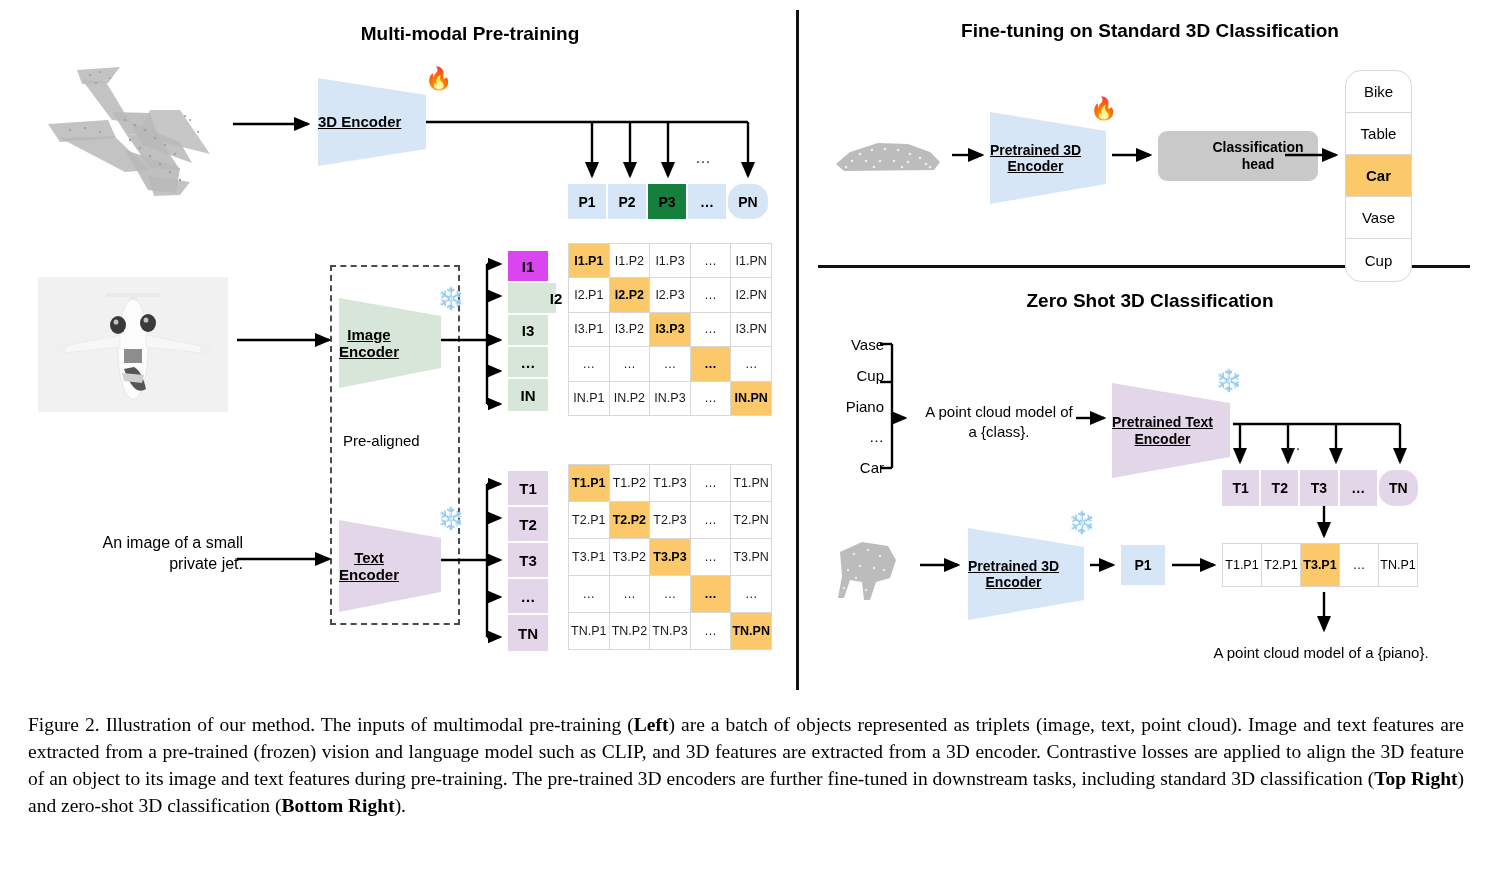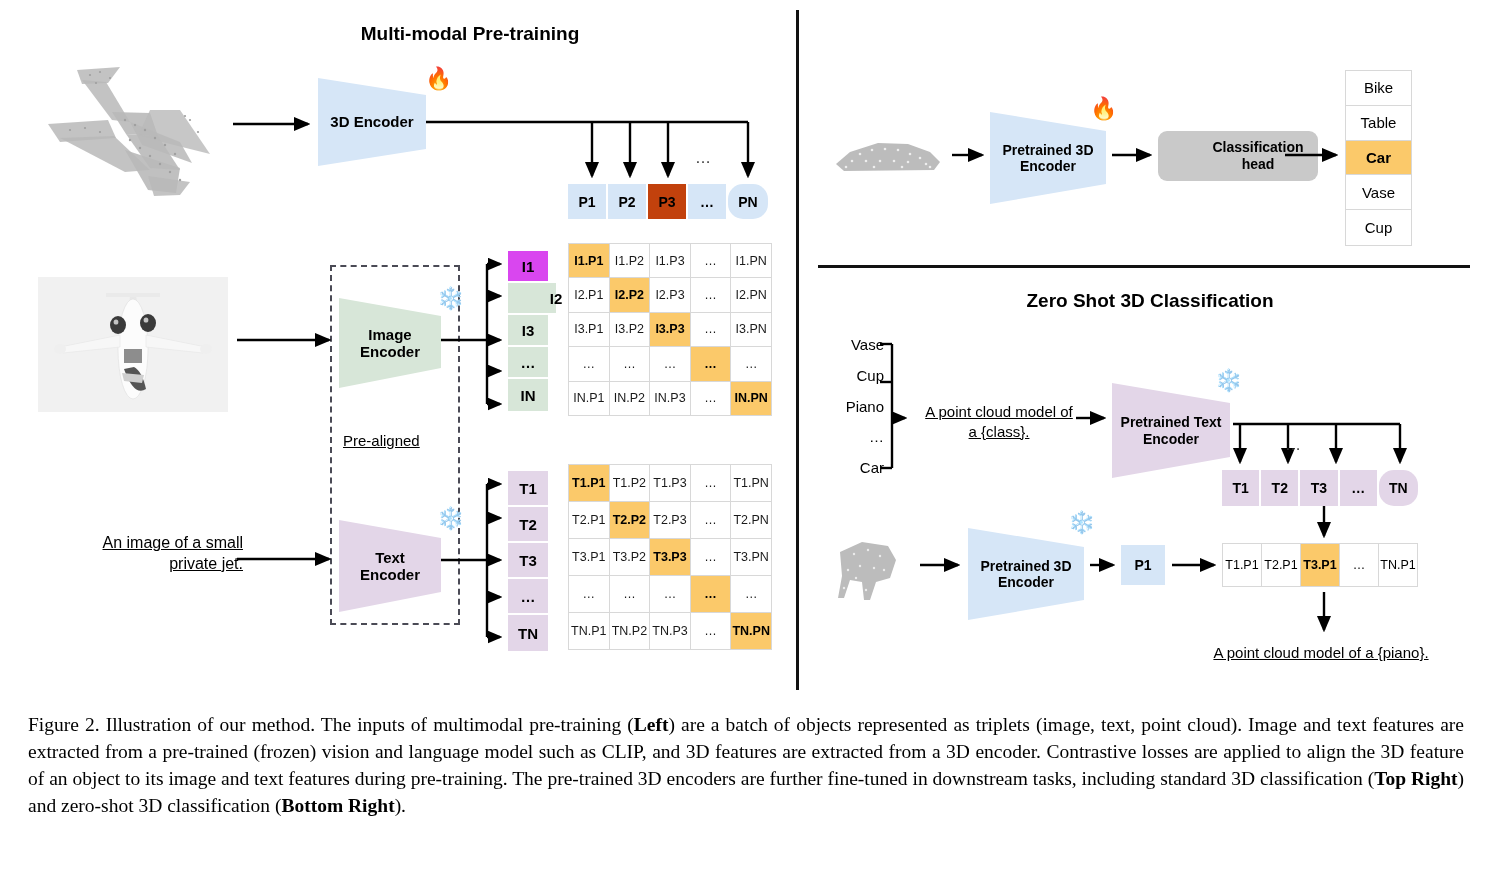--- a/index.html
+++ b/index.html
@@ -10,22 +10,22 @@
 
   
   .panel-title{font-weight:bold;font-size:19px;color:#000;white-space:nowrap;
                text-align:center;font-family:"Liberation Sans",sans-serif;}
 
   
   .vdiv{background:#111;width:3px;}
   .hdiv{background:#111;height:3px;}
 
   
-  .trap{position:absolute;display:flex;align-items:center;justify-content:center;
-        text-align:center;font-weight:bold;line-height:1.15;}
+  .trap{position:absolute;display:flex;align-items:center;justify-content:flex-start;
+        text-align:center;font-weight:bold;line-height:1.15;text-decoration:underline;}
   .trap .lbl{position:relative;z-index:2;}
   .trap .shape{position:absolute;left:0;top:0;width:100%;height:100%;z-index:1;}
 
   
   .tokrow{position:absolute;display:flex;}
   .tok{display:flex;align-items:center;justify-content:center;
        font-weight:bold;font-size:14px;border-right:2px solid #fff;box-sizing:border-box;}
   .tok:last-child{border-right:none;border-radius:15px;}
 
   .tokcol{position:absolute;display:flex;flex-direction:column;}
@@ -41,21 +41,21 @@
   .cell.hi{background:#fbc96a;font-weight:bold;color:#000;}
 
   
   .clist{position:absolute;border:1px solid #d8d8d8;box-sizing:border-box;background:#fff;}
   .citem{display:flex;align-items:center;justify-content:center;
          font-size:15px;border-bottom:1px solid #d8d8d8;box-sizing:border-box;}
   .citem:last-child{border-bottom:none;}
   .citem.hi{background:#fbc96a;font-weight:bold;}
 
   
-  .txt{position:absolute;font-size:15px;line-height:1.3;text-decoration:underline;}
+  .txt{position:absolute;font-size:15px;line-height:1.3;}
   .txt.c{text-align:center;}
 
   
   .dashbox{position:absolute;border:2px dashed #4a4a55;box-sizing:border-box;}
 
   
   svg.overlay{position:absolute;left:0;top:0;width:1490px;height:700px;
               pointer-events:none;overflow:visible;}
 
   
@@ -73,20 +73,21 @@
 </style>
 </head>
 <body>
 
 <div class="fig">
 
   <div class="abs vdiv" style="left:796px;top:10px;height:680px;"></div>
   <div class="abs hdiv" style="left:818px;top:265px;width:652px;"></div>
 
   <div class="abs panel-title" style="left:260px;top:23px;width:420px;">Multi-modal Pre-training</div>
+  <div class="abs panel-title" style="left:890px;top:20px;width:520px;">Fine-tuning on Standard 3D Classification</div>
   <div class="abs panel-title" style="left:960px;top:290px;width:380px;">Zero Shot 3D Classification</div>
 
   <svg class="pc" style="left:30px;top:50px;" width="215" height="160" viewBox="0 0 215 160">
     <g fill="#b9b9b9">
       <polygon points="47,20 90,17 78,33 52,34" opacity=".85"></polygon>
       <polygon points="52,30 76,32 100,72 82,70" opacity=".85"></polygon>
       <polygon points="82,62 120,63 128,86 96,84" opacity=".9"></polygon>
       <polygon points="100,72 150,92 162,113 112,95" opacity=".85"></polygon>
       <polygon points="108,86 180,104 150,60 120,60" opacity=".8"></polygon>
       <polygon points="18,74 78,70 86,88 30,92" opacity=".85"></polygon>
@@ -176,21 +177,21 @@
     <span class="lbl">
       <span>Text</span><br>
       <span>Encoder</span>
     </span>
   </div>
   <div class="emoji" style="left:437px;top:508px;">❄️</div>
 
   <div class="tokrow" style="left:568px;top:184px;width:200px;height:35px;">
       <div class="tok" style="background: rgb(214, 230, 247); width: 20%;">P1</div>
       <div class="tok" style="background: rgb(214, 230, 247); width: 20%;">P2</div>
-      <div class="tok" style="background: #c2410c; width: 20%;">P3</div>
+      <div class="tok" style="background: #15803d; width: 20%;">P3</div>
       <div class="tok" style="background: rgb(214, 230, 247); width: 20%;">…</div>
       <div class="tok" style="background: rgb(214, 230, 247); width: 20%;">PN</div>
     </div>
 
   <div class="tokcol" style="left:508px;top:251px;width:40px;height:160px;">
       <div class="tokc" style="background: #d946ef; height: 20%;">I1</div>
       <div class="tokc" style="background: rgb(215, 230, 216); height: 20%; padding-left: 48px;">I2</div>
       <div class="tokc" style="background: rgb(215, 230, 216); height: 20%;">I3</div>
       <div class="tokc" style="background: rgb(215, 230, 216); height: 20%;">…</div>
       <div class="tokc" style="background: rgb(215, 230, 216); height: 20%;">IN</div>
@@ -297,21 +298,21 @@
 
   <div class="abs" style="left:1158px;top:131px;width:120px;height:50px;background:#c9c9c9;border-radius:9px;
               display:flex;align-items:center;justify-content:center;text-align:center;
               font-weight:bold;font-size:14px;line-height:1.2;padding-left:40px;">
     <span>
       <span>Classification</span><br>
       <span>head</span>
     </span>
   </div>
 
-  <div class="clist" style="left:1345px;top:70px;width:67px;height:176px;">
+  <div class="clist" style="left:1345px;top:70px;width:67px;height:212px;border-radius:16px;">
       <div class="citem" style="height: 20%;">Bike</div>
       <div class="citem" style="height: 20%;">Table</div>
       <div class="citem hi" style="height: 20%;">Car</div>
       <div class="citem" style="height: 20%;">Vase</div>
       <div class="citem" style="height: 20%;">Cup</div>
     </div>
 
   <div class="abs" style="left: 826px; top: 336px; width: 58px; height: 140px; display: flex; flex-direction: column; justify-content: space-between; align-items: flex-end;">
       <div style="font-size: 15px;">Vase</div>
       <div style="font-size: 15px;">Cup</div>

